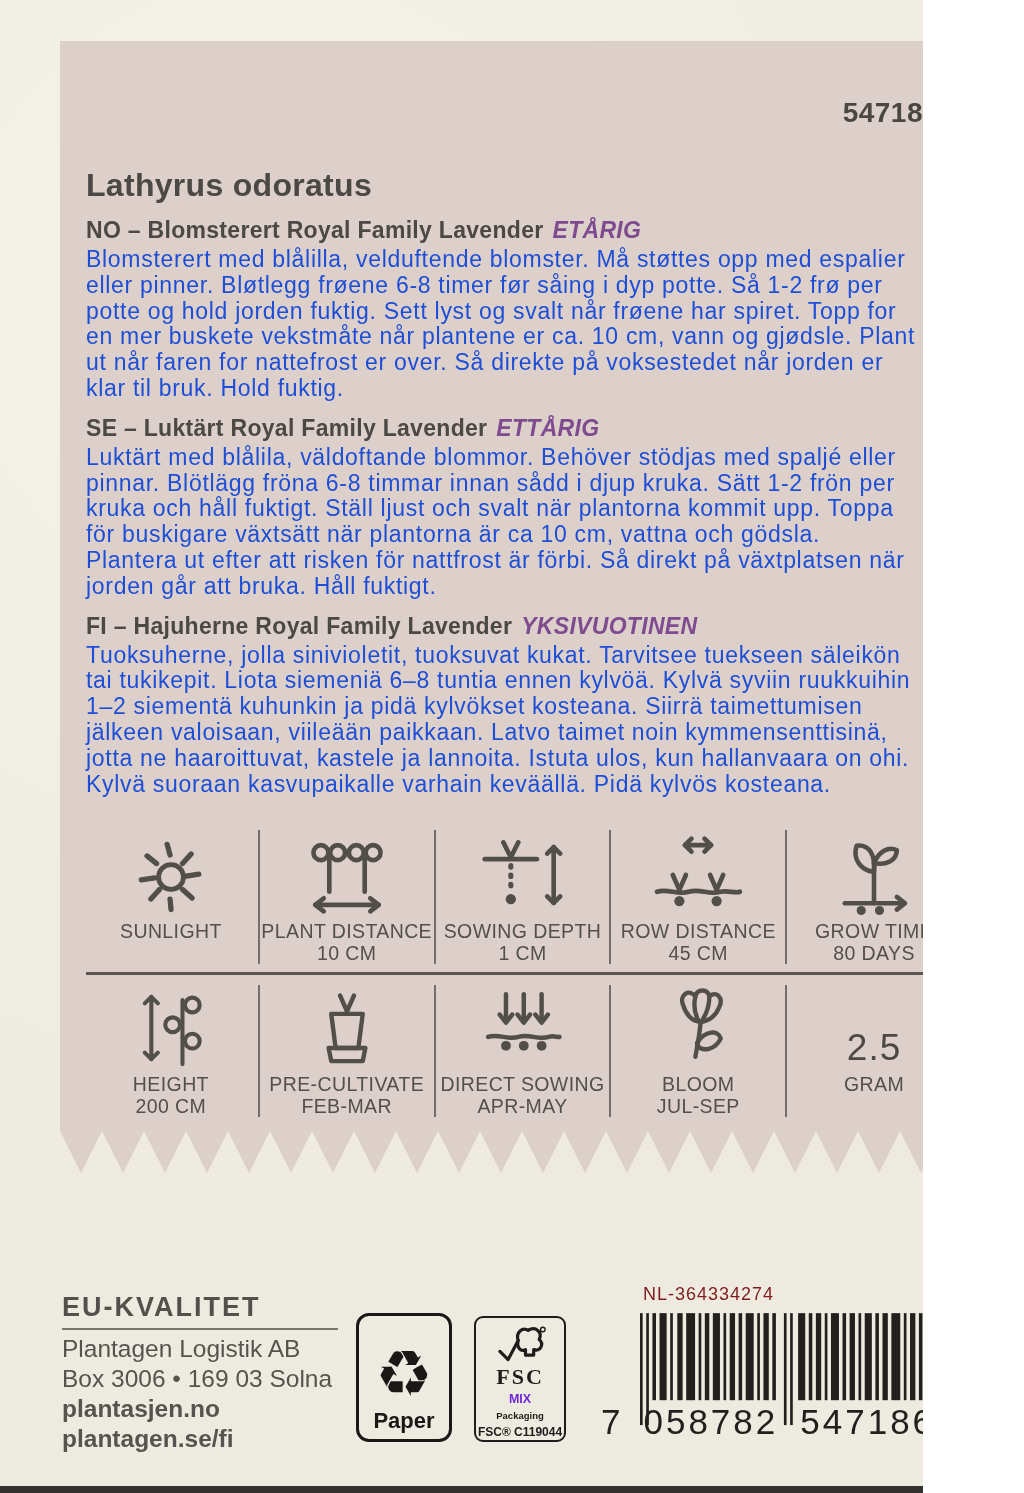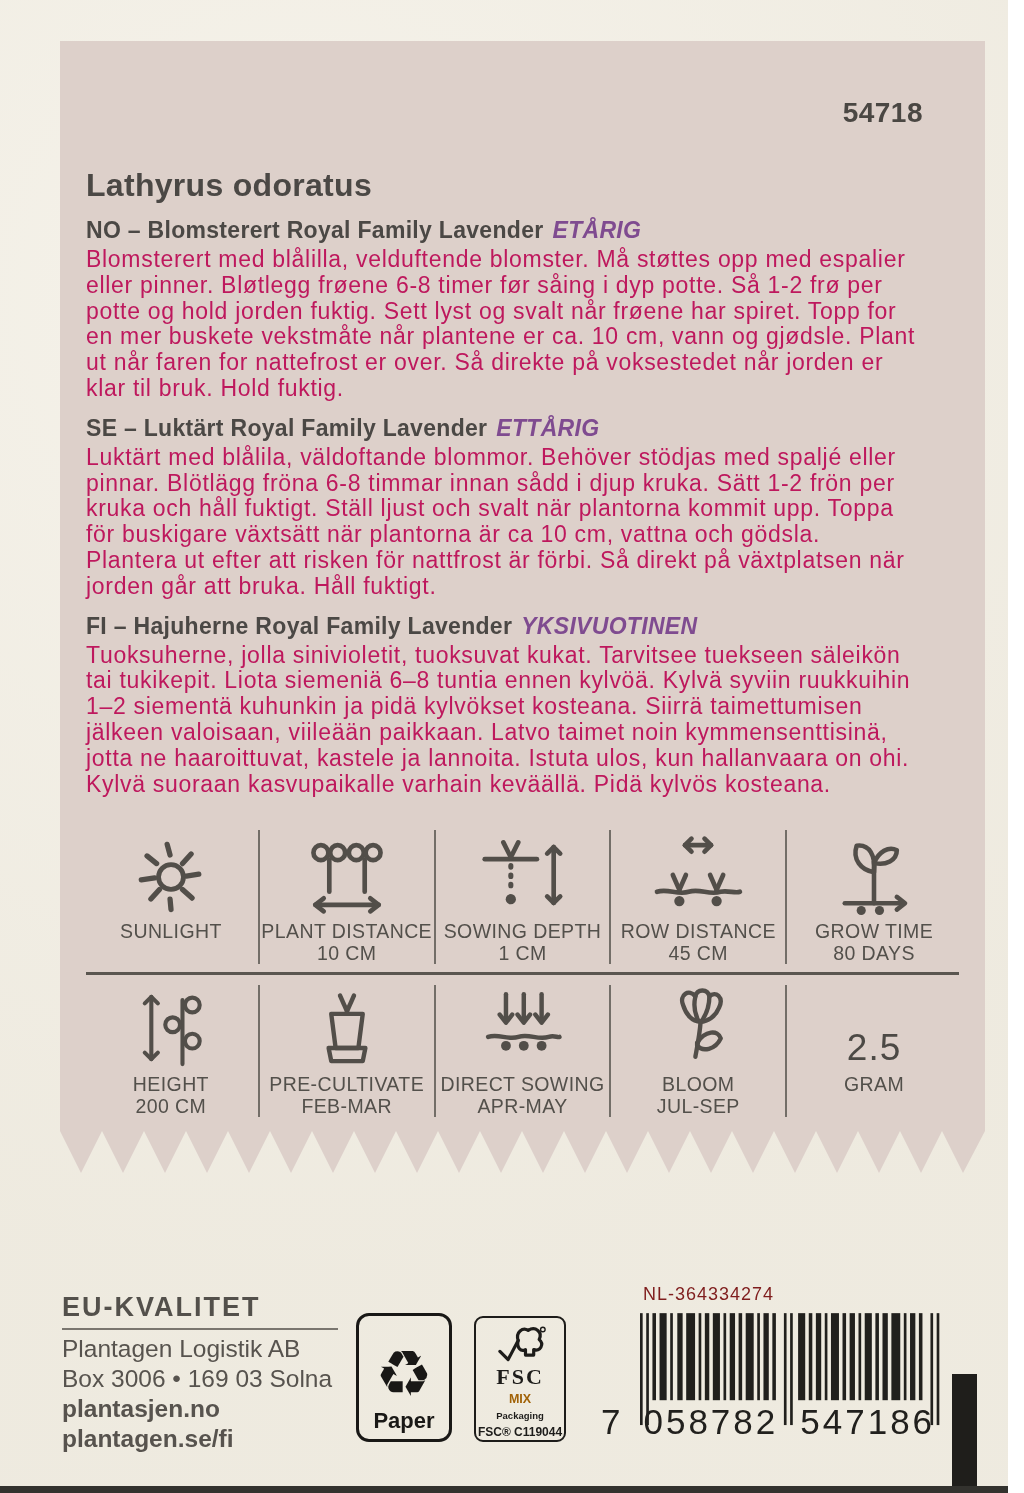--- a/index.html
+++ b/index.html
@@ -1,17 +1,17 @@
 <!DOCTYPE html>
 <html><head>
 <meta charset="utf-8">
 <style>
   html,body { margin:0; padding:0; }
   #page {
-    position:relative; width:1008px; height:1493px;
+    position:relative; width:923px; height:1493px;
     background:#f2eee3;
     font-family:"Liberation Sans", sans-serif;
     overflow:hidden;
     color:#55514c;
   }
   
   #page::before{
     content:""; position:absolute; inset:0;
     background:radial-gradient(circle at 30% 20%, rgba(255,255,255,.25), rgba(0,0,0,.015) 70%);
     pointer-events:none;
@@ -28,21 +28,21 @@
   }
   .title {
     margin:38px 30px 0 26px;
     font-size:32px; font-weight:700; color:#4b4845; letter-spacing:0.3px;
   }
   .desc { margin:13px 28px 0 26px; width:832px; }
   .desc-h { font-size:23px; font-weight:700; color:#4b4845; letter-spacing:0.3px; }
   .desc-h .annual { color:#7f4b90; font-style:italic; margin-left:9px; }
   .desc-p {
     margin:3px 0 0 0; font-size:23px; line-height:25.8px;
-    letter-spacing:0.7px; color:#be185d;
+    letter-spacing:0.7px; color:#1d4ed8;
   }
 
   .grid-section { position:absolute; left:84px; top:830px; width:877px; }
   .grow { display:flex; }
   .cell { flex:1; display:flex; flex-direction:column; align-items:center; border-right:2px solid #736e68; }
   .cell:last-child { border-right:none; }
   .icon-box { height:86px; display:flex; align-items:flex-end; justify-content:flex-end; padding-bottom:4px; }
   .row2 .icon-box { height:84px; }
   .lbl {
     font-size:19.5px; line-height:22px; color:#53504b;
@@ -70,21 +70,21 @@
     color:#191816; margin-bottom:2px;
   }
   .paper-lbl { font-size:22px; font-weight:700; color:#191816; }
 
   .fsc-box {
     position:absolute; left:474px; top:1316px; width:92px; height:126px;
     border:2.5px solid #1d1c1a; border-radius:9px; box-sizing:border-box;
     display:flex; flex-direction:column; align-items:center; padding-top:6px;
   }
   .fsc-name { font-family:"Liberation Serif", serif; font-size:22px; font-weight:700; letter-spacing:2px; color:#1d1c1a; line-height:22px; }
-  .fsc-mix { font-size:12.5px; font-weight:700; color:#a16207; margin-top:4px; }
+  .fsc-mix { font-size:12.5px; font-weight:700; color:#6d28d9; margin-top:4px; }
   .fsc-pack { font-size:9.5px; font-weight:700; color:#1d1c1a; margin-top:4px; }
   .fsc-lic { font-size:12px; font-weight:700; color:#1d1c1a; margin-top:4px; }
 
   .barcode-label { position:absolute; left:643px; top:1284px; font-size:18px; letter-spacing:1px; color:#7f1d1d; }
   .barcode-bars { position:absolute; left:640px; top:1306px; }
   .barcode-digits {
     position:absolute; left:601px; top:1402px; display:flex; align-items:flex-start;
     font-size:35px; color:#21201d; letter-spacing:3px;
   }
   .bd-g1 { margin-left:20px; }

